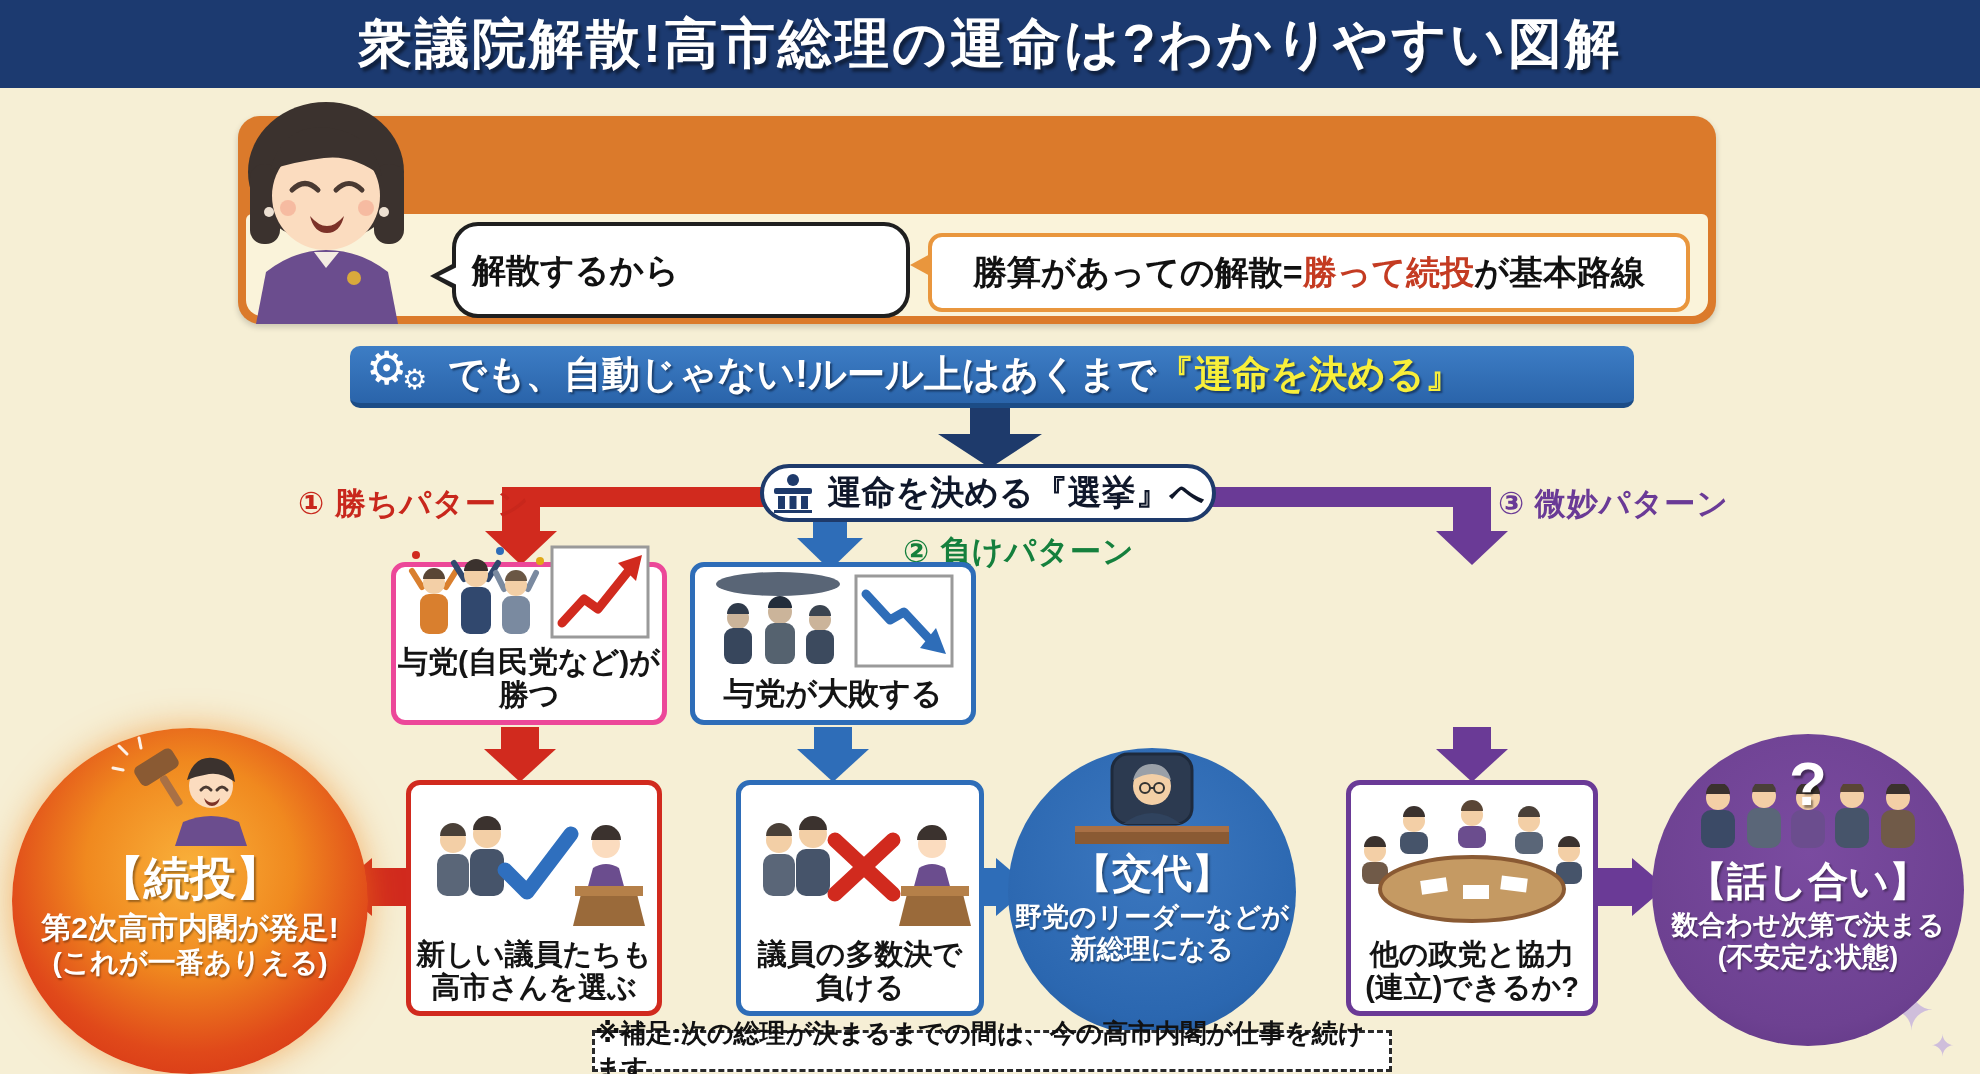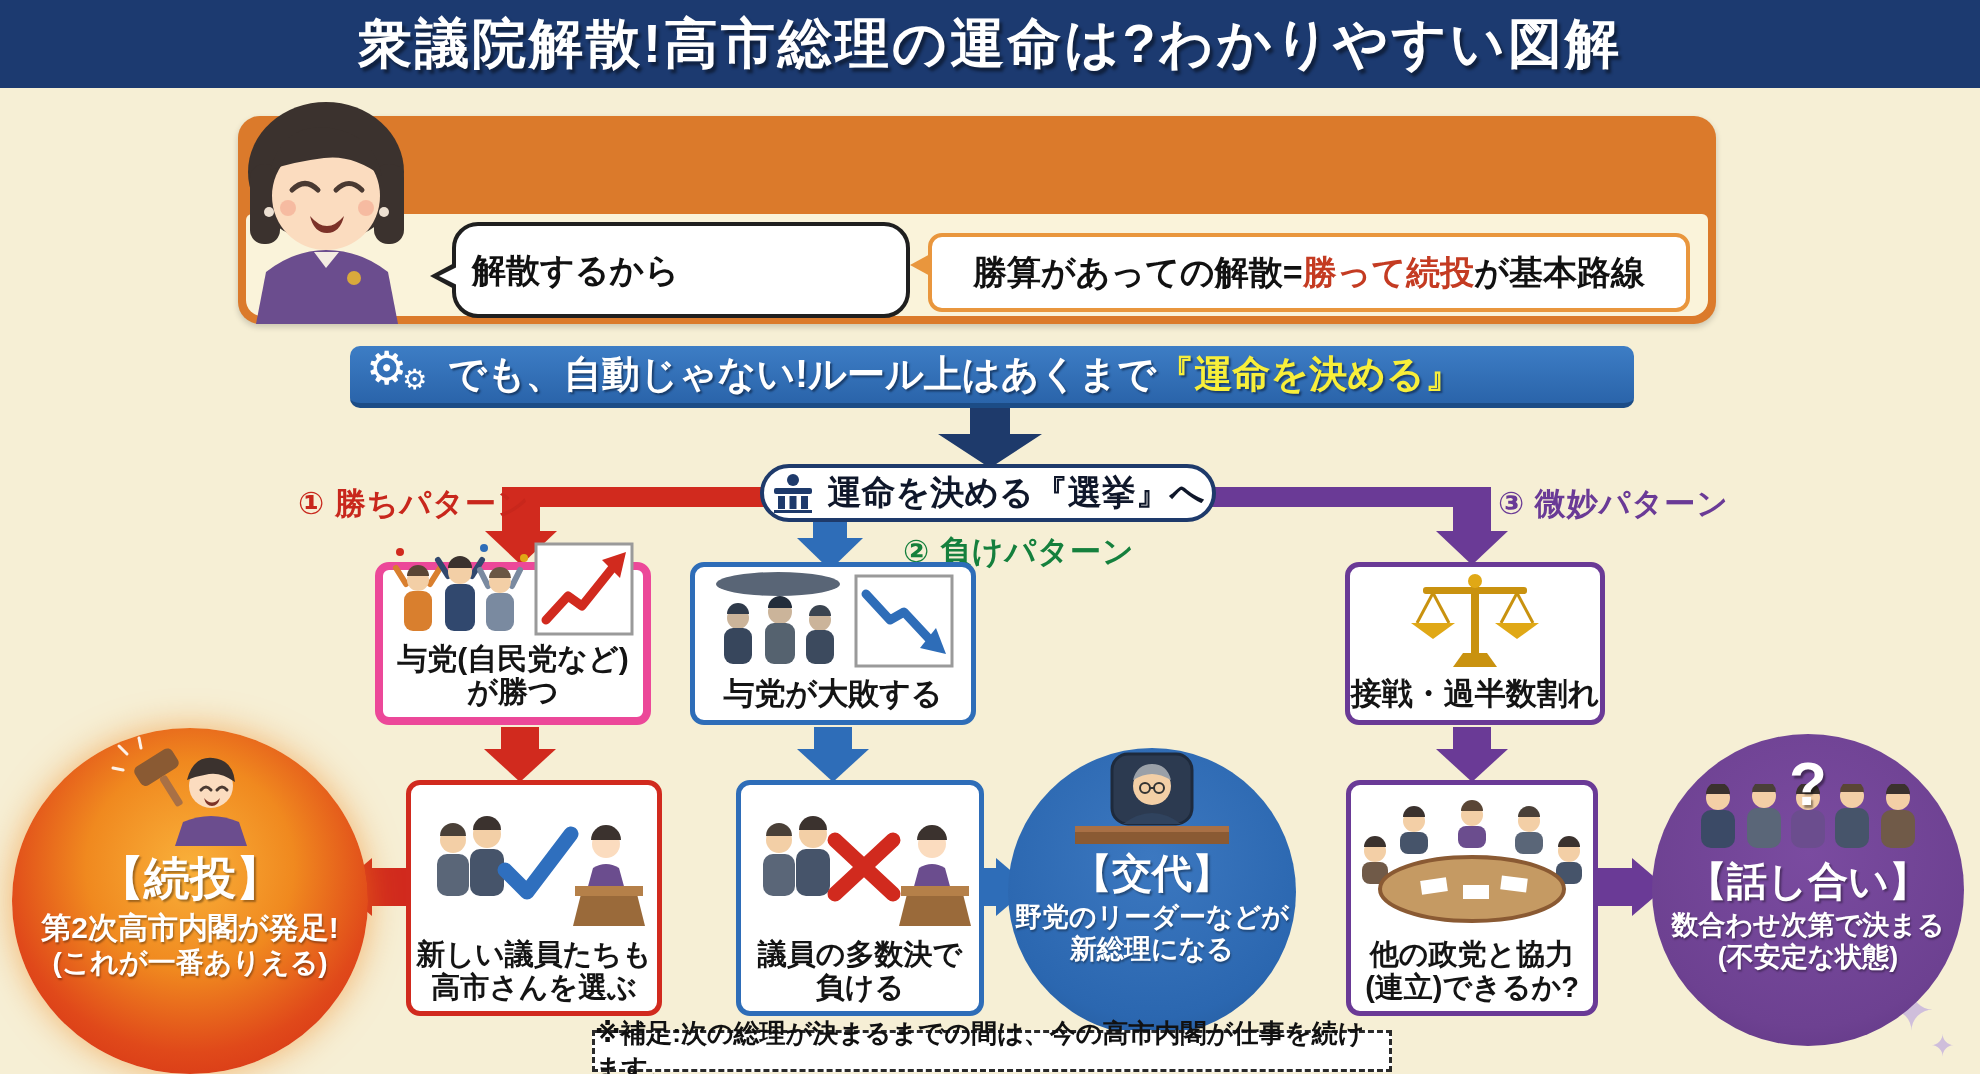--- a/index.html
+++ b/index.html
@@ -139,21 +139,21 @@
       <circle cx="22" cy="7" r="6" fill="#1e3a6b"></circle>
       <rect x="3" y="15" width="38" height="6" rx="2" fill="#1e3a6b"></rect>
       <rect x="7" y="23" width="7" height="13" fill="#1e3a6b"></rect>
       <rect x="18.5" y="23" width="7" height="13" fill="#1e3a6b"></rect>
       <rect x="30" y="23" width="7" height="13" fill="#1e3a6b"></rect>
       <rect x="3" y="37" width="38" height="3" fill="#1e3a6b"></rect>
     </svg>
     <span>運命を決める『選挙』へ</span>
   </div>
 
-  <div class="abs fbox" style="left:375px;top:562px;width:276px;height:163px;border:8px solid #ec4899;">
+  <div class="abs fbox" style="left:391px;top:562px;width:276px;height:163px;border:5px solid #ec4899;">
     <div class="art">
       <svg width="250" height="104" viewBox="0 0 250 104">
         <g stroke="#d97f2e" stroke-width="6" stroke-linecap="round">
             <line x1="18" y1="46" x2="8" y2="30"></line>
             <line x1="42" y1="46" x2="52" y2="30"></line>
           </g>
         <circle cx="30" cy="42" r="11" fill="#f3cfa6"></circle>
           <path d="M19 38 a11 11 0 0 1 22 0 Z" fill="#5a4635"></path>
         <rect x="16" y="53" width="28" height="40" rx="9" fill="#d97f2e"></rect>
         <g stroke="#31486e" stroke-width="6" stroke-linecap="round">
@@ -195,37 +195,20 @@
           <path d="M101 46 a11 11 0 0 1 22 0 Z" fill="#3a4450"></path>
         <rect x="98" y="60" width="28" height="34" rx="9" fill="#3c4a5e"></rect>
         <rect x="148" y="6" width="96" height="90" fill="#fff" stroke="#9a9a9a" stroke-width="3"></rect>
         <polyline points="158,24 182,50 196,42 224,72" stroke="#2e6db8" stroke-width="9" fill="none" stroke-linecap="round" stroke-linejoin="round"></polyline>
         <polygon points="212,78 238,84 228,58" fill="#2e6db8"></polygon>
       </svg>
     </div>
     <div class="caption" style="font-size:31px;">与党が大敗する</div>
   </div>
 
-  <div class="abs fbox" style="left:1345px;top:562px;width:260px;height:163px;border:5px solid #6a3a96;">
-    <div class="art">
-      <svg width="140" height="102" viewBox="0 0 140 102">
-        <rect x="66" y="10" width="8" height="72" fill="#c9920f"></rect>
-        <rect x="18" y="16" width="104" height="7" rx="3" fill="#c9920f"></rect>
-        <circle cx="70" cy="10" r="7" fill="#e0a816"></circle>
-        <line x1="28" y1="22" x2="12" y2="52" stroke="#c9920f" stroke-width="3"></line>
-        <line x1="28" y1="22" x2="44" y2="52" stroke="#c9920f" stroke-width="3"></line>
-        <line x1="112" y1="22" x2="96" y2="52" stroke="#c9920f" stroke-width="3"></line>
-        <line x1="112" y1="22" x2="128" y2="52" stroke="#c9920f" stroke-width="3"></line>
-        <polygon points="6,52 50,52 28,68" fill="#e0a816"></polygon>
-        <polygon points="90,52 134,52 112,68" fill="#e0a816"></polygon>
-        <polygon points="48,96 92,96 82,82 58,82" fill="#c9920f"></polygon>
-      </svg>
-    </div>
-    <div class="caption" style="font-size:31px;">接戦・過半数割れ</div>
-  </div>
 
   <div class="bar" style="left:501px;top:727px;width:38px;height:24px;background:#d12a1e;"></div>
   <div class="tri" style="left:484px;top:749px;border-left:36px solid transparent;border-right:36px solid transparent;border-top:33px solid #d12a1e;"></div>
   <div class="bar" style="left:814px;top:727px;width:38px;height:24px;background:#2e6db8;"></div>
   <div class="tri" style="left:797px;top:749px;border-left:36px solid transparent;border-right:36px solid transparent;border-top:33px solid #2e6db8;"></div>
   <div class="bar" style="left:1453px;top:727px;width:38px;height:24px;background:#6a3a96;"></div>
   <div class="tri" style="left:1436px;top:749px;border-left:36px solid transparent;border-right:36px solid transparent;border-top:33px solid #6a3a96;"></div>
 
   <div class="abs fbox" style="left:406px;top:780px;width:256px;height:236px;border:5px solid #d12a1e;">
     <div class="art">

